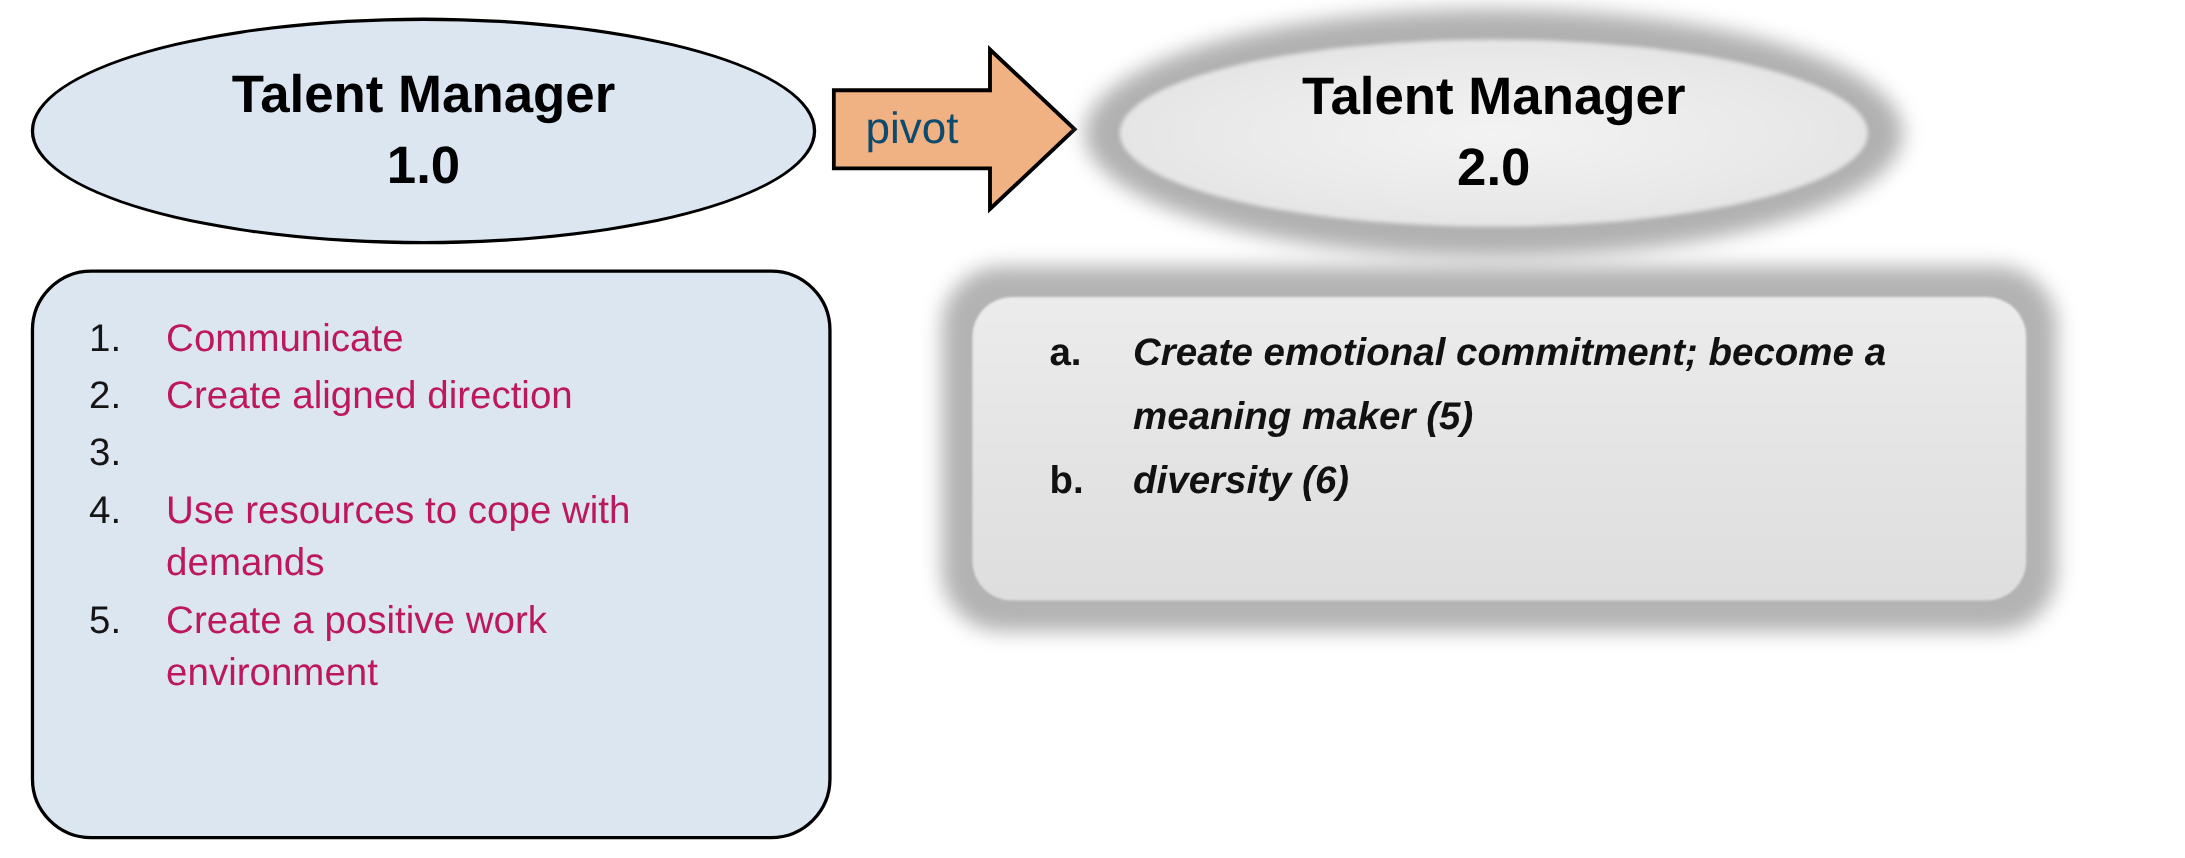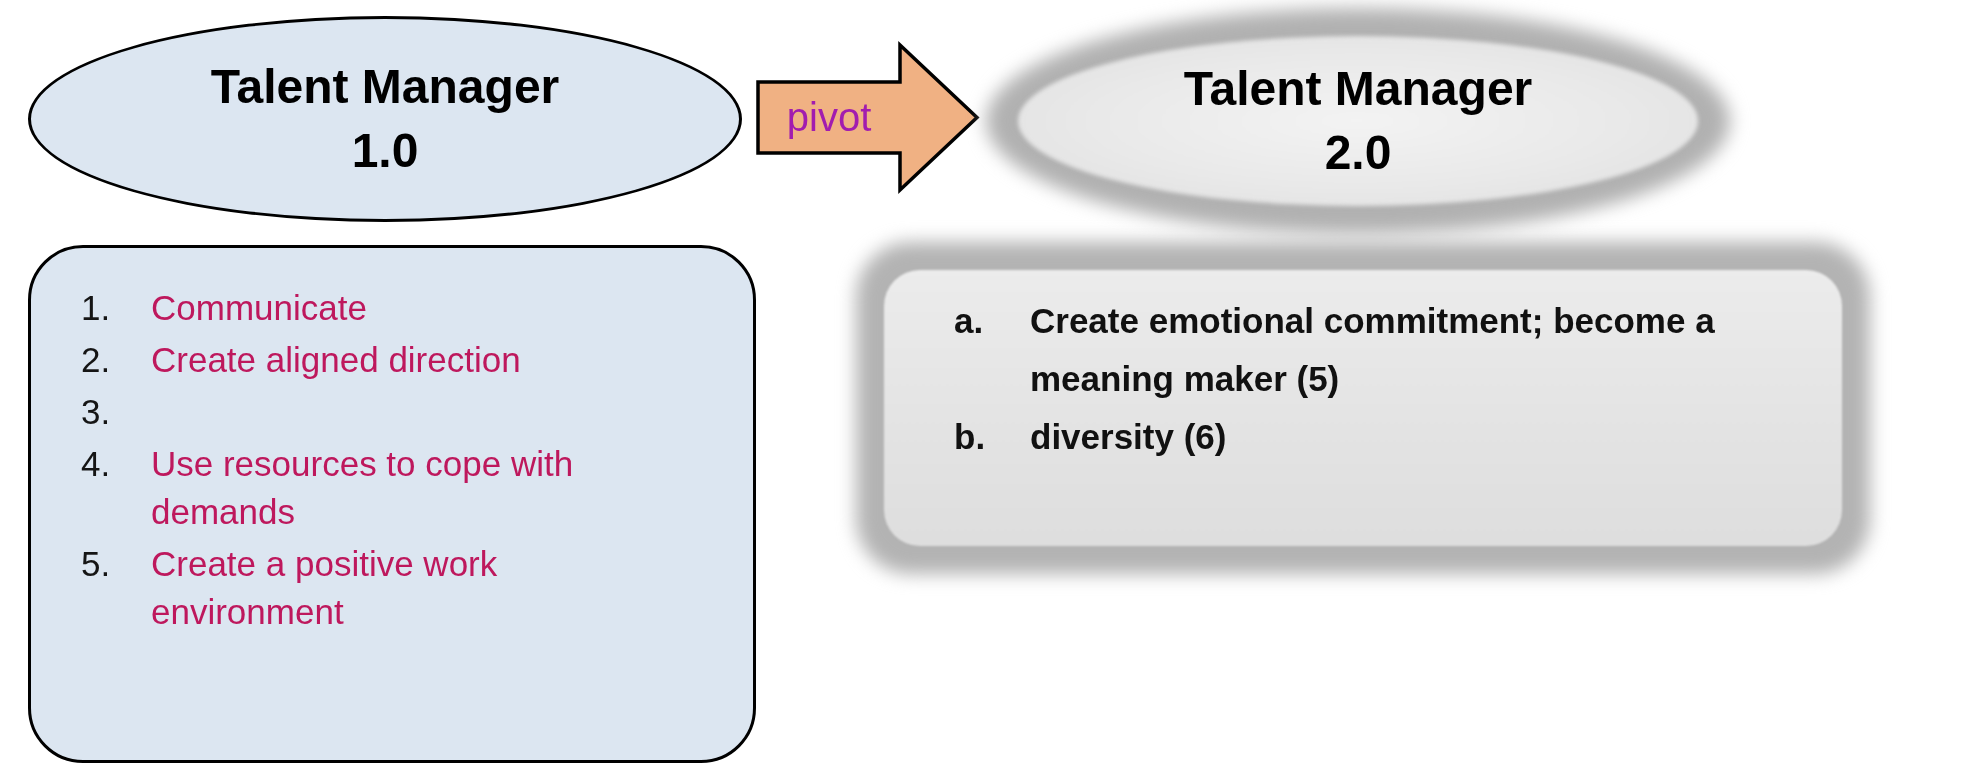--- a/index.html
+++ b/index.html
@@ -35,21 +35,21 @@
 
   
   .arrow-svg { position: absolute; left: 756px; top: 40px; }
   .arrow-label {
     position: absolute;
     left: 759px; top: 94px;
     width: 140px;
     text-align: center;
     font-size: 40px;
     line-height: 46px;
-    color: #a21caf;
+    color: #0c4a6e;
     white-space: nowrap;
   }
 
   
   .ellipse-right-ring {
     position: absolute;
     left: 986px; top: 8px;
     width: 744px; height: 226px;
     border-radius: 50%;
     background: #b1b1b1;
@@ -115,21 +115,21 @@
     box-sizing: border-box;
     padding: 22px 16px 0 70px;
   }
   .bold-list { display: flex; flex-direction: column; }
   .bold-row { display: flex; align-items: flex-start; }
   .bold-marker {
     flex: 0 0 76px; width: 76px;
     font-weight: bold; font-size: 35px; line-height: 58px; color: #111;
   }
   .bold-text { font-weight: bold; font-size: 35px; line-height: 58px; color: #111; }
-  .bold-text .line { white-space: nowrap; }
+  .bold-text .line { white-space: nowrap; font-style: italic; }
 </style>
 </head>
 <body>
 
 <div class="canvas">
 
   <div class="ellipse-left">
     <div class="ellipse-title">Talent Manager</div>
     <div class="ellipse-title">1.0</div>
   </div>

